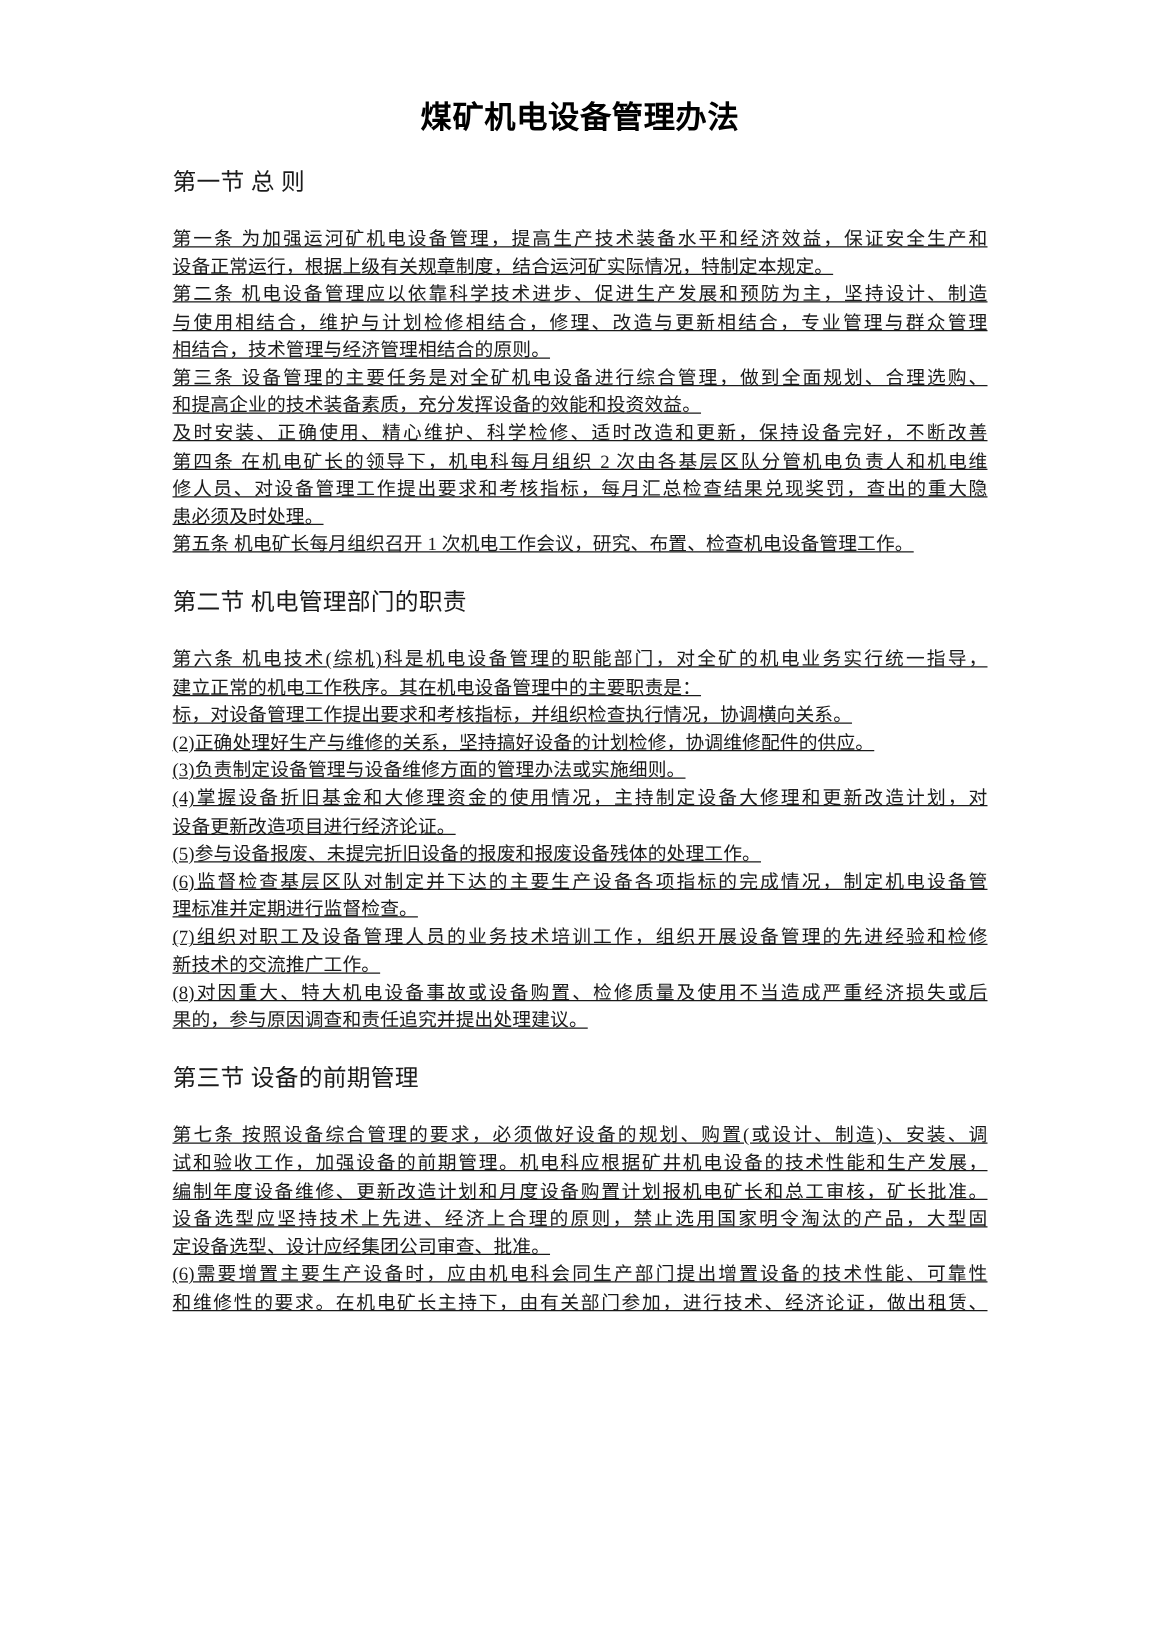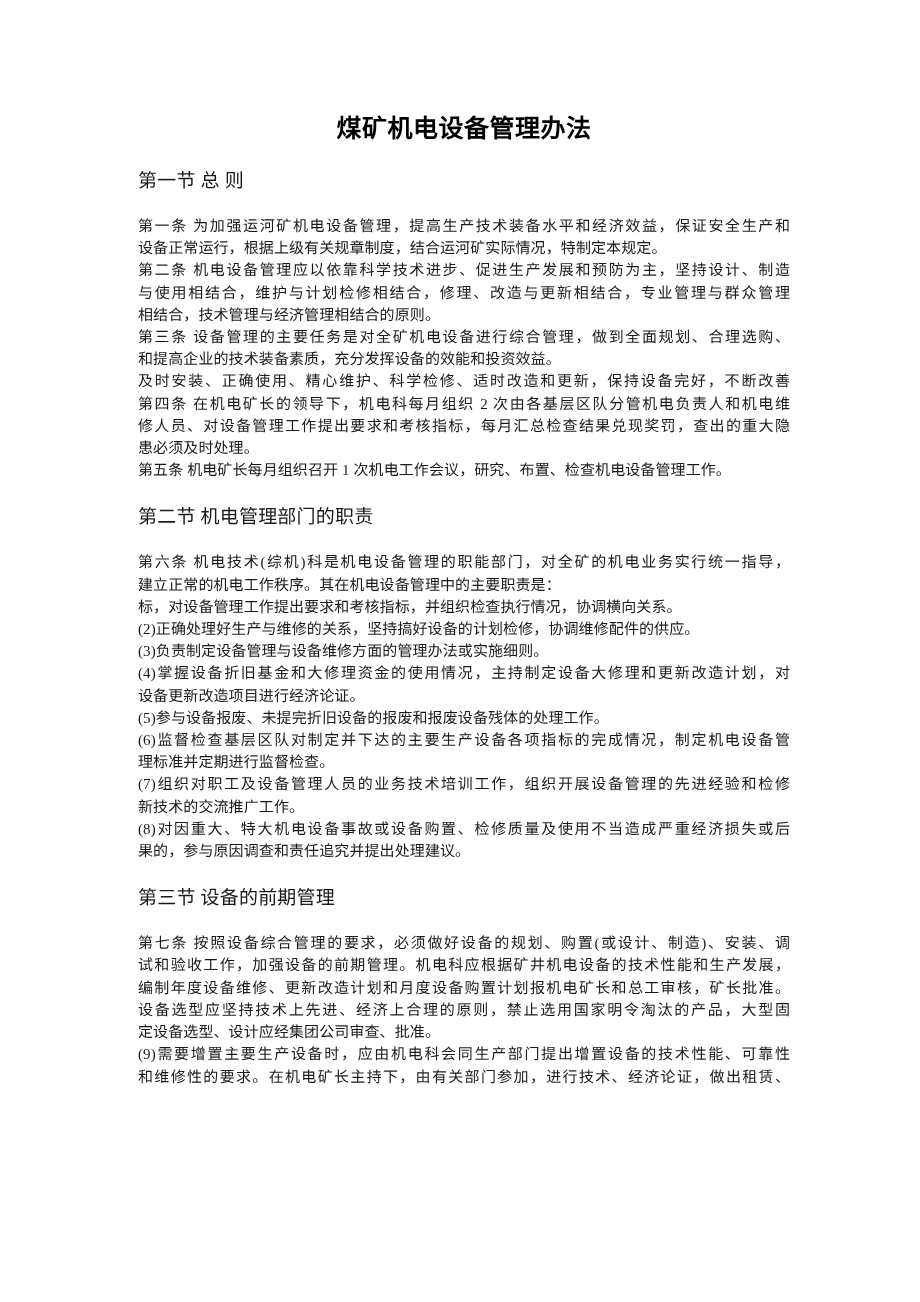--- a/index.html
+++ b/index.html
@@ -33,21 +33,21 @@
     width: 652px;
   }
 
   .doc-title {
     text-align: center;
     font-weight: bold;
     font-size: 25px;
     line-height: 32px;
     letter-spacing: 0.5px;
     margin: 0;
-    padding-top: 113px;
+    padding-top: 79px;
     color: #000000;
   }
 
   .section-heading {
     font-size: 19px;
     line-height: 22px;
     margin: 0;
     padding: 0;
     font-weight: normal;
     letter-spacing: 0.2px;
@@ -67,20 +67,21 @@
   p.body-line {
     margin: 0;
     padding: 0;
     font-size: 15px;
     line-height: 22.2px;
     text-align: justify;
     text-justify: inter-ideograph;
     letter-spacing: 0.1px;
     white-space: nowrap;
     color: #1a1a1a;
+    text-decoration: underline;
   }
 
   
   p.just {
     text-align: justify;
     text-align-last: justify;
   }
   p.last {
     text-align: right;
     text-align-last: left;
@@ -176,18 +177,18 @@
 
     <div class="para-block">
       <p class="body-line just">第七条   按照设备综合管理的要求，必须做好设备的规划、购置(或设计、制造)、安装、调</p>
       <p class="body-line just">试和验收工作，加强设备的前期管理。机电科应根据矿井机电设备的技术性能和生产发展，</p>
       <p class="body-line just">编制年度设备维修、更新改造计划和月度设备购置计划报机电矿长和总工审核，矿长批准。</p>
       <p class="body-line just">设备选型应坚持技术上先进、经济上合理的原则，禁止选用国家明令淘汰的产品，大型固</p>
       <p class="body-line last">定设备选型、设计应经集团公司审查、批准。</p>
     </div>
 
     <div class="para-block">
-      <p class="body-line just">(9)需要增置主要生产设备时，应由机电科会同生产部门提出增置设备的技术性能、可靠性</p>
+      <p class="body-line just">(6)需要增置主要生产设备时，应由机电科会同生产部门提出增置设备的技术性能、可靠性</p>
       <p class="body-line just">和维修性的要求。在机电矿长主持下，由有关部门参加，进行技术、经济论证，做出租赁、</p>
     </div>
 
   </div>
 </div>
 
 </body></html>

